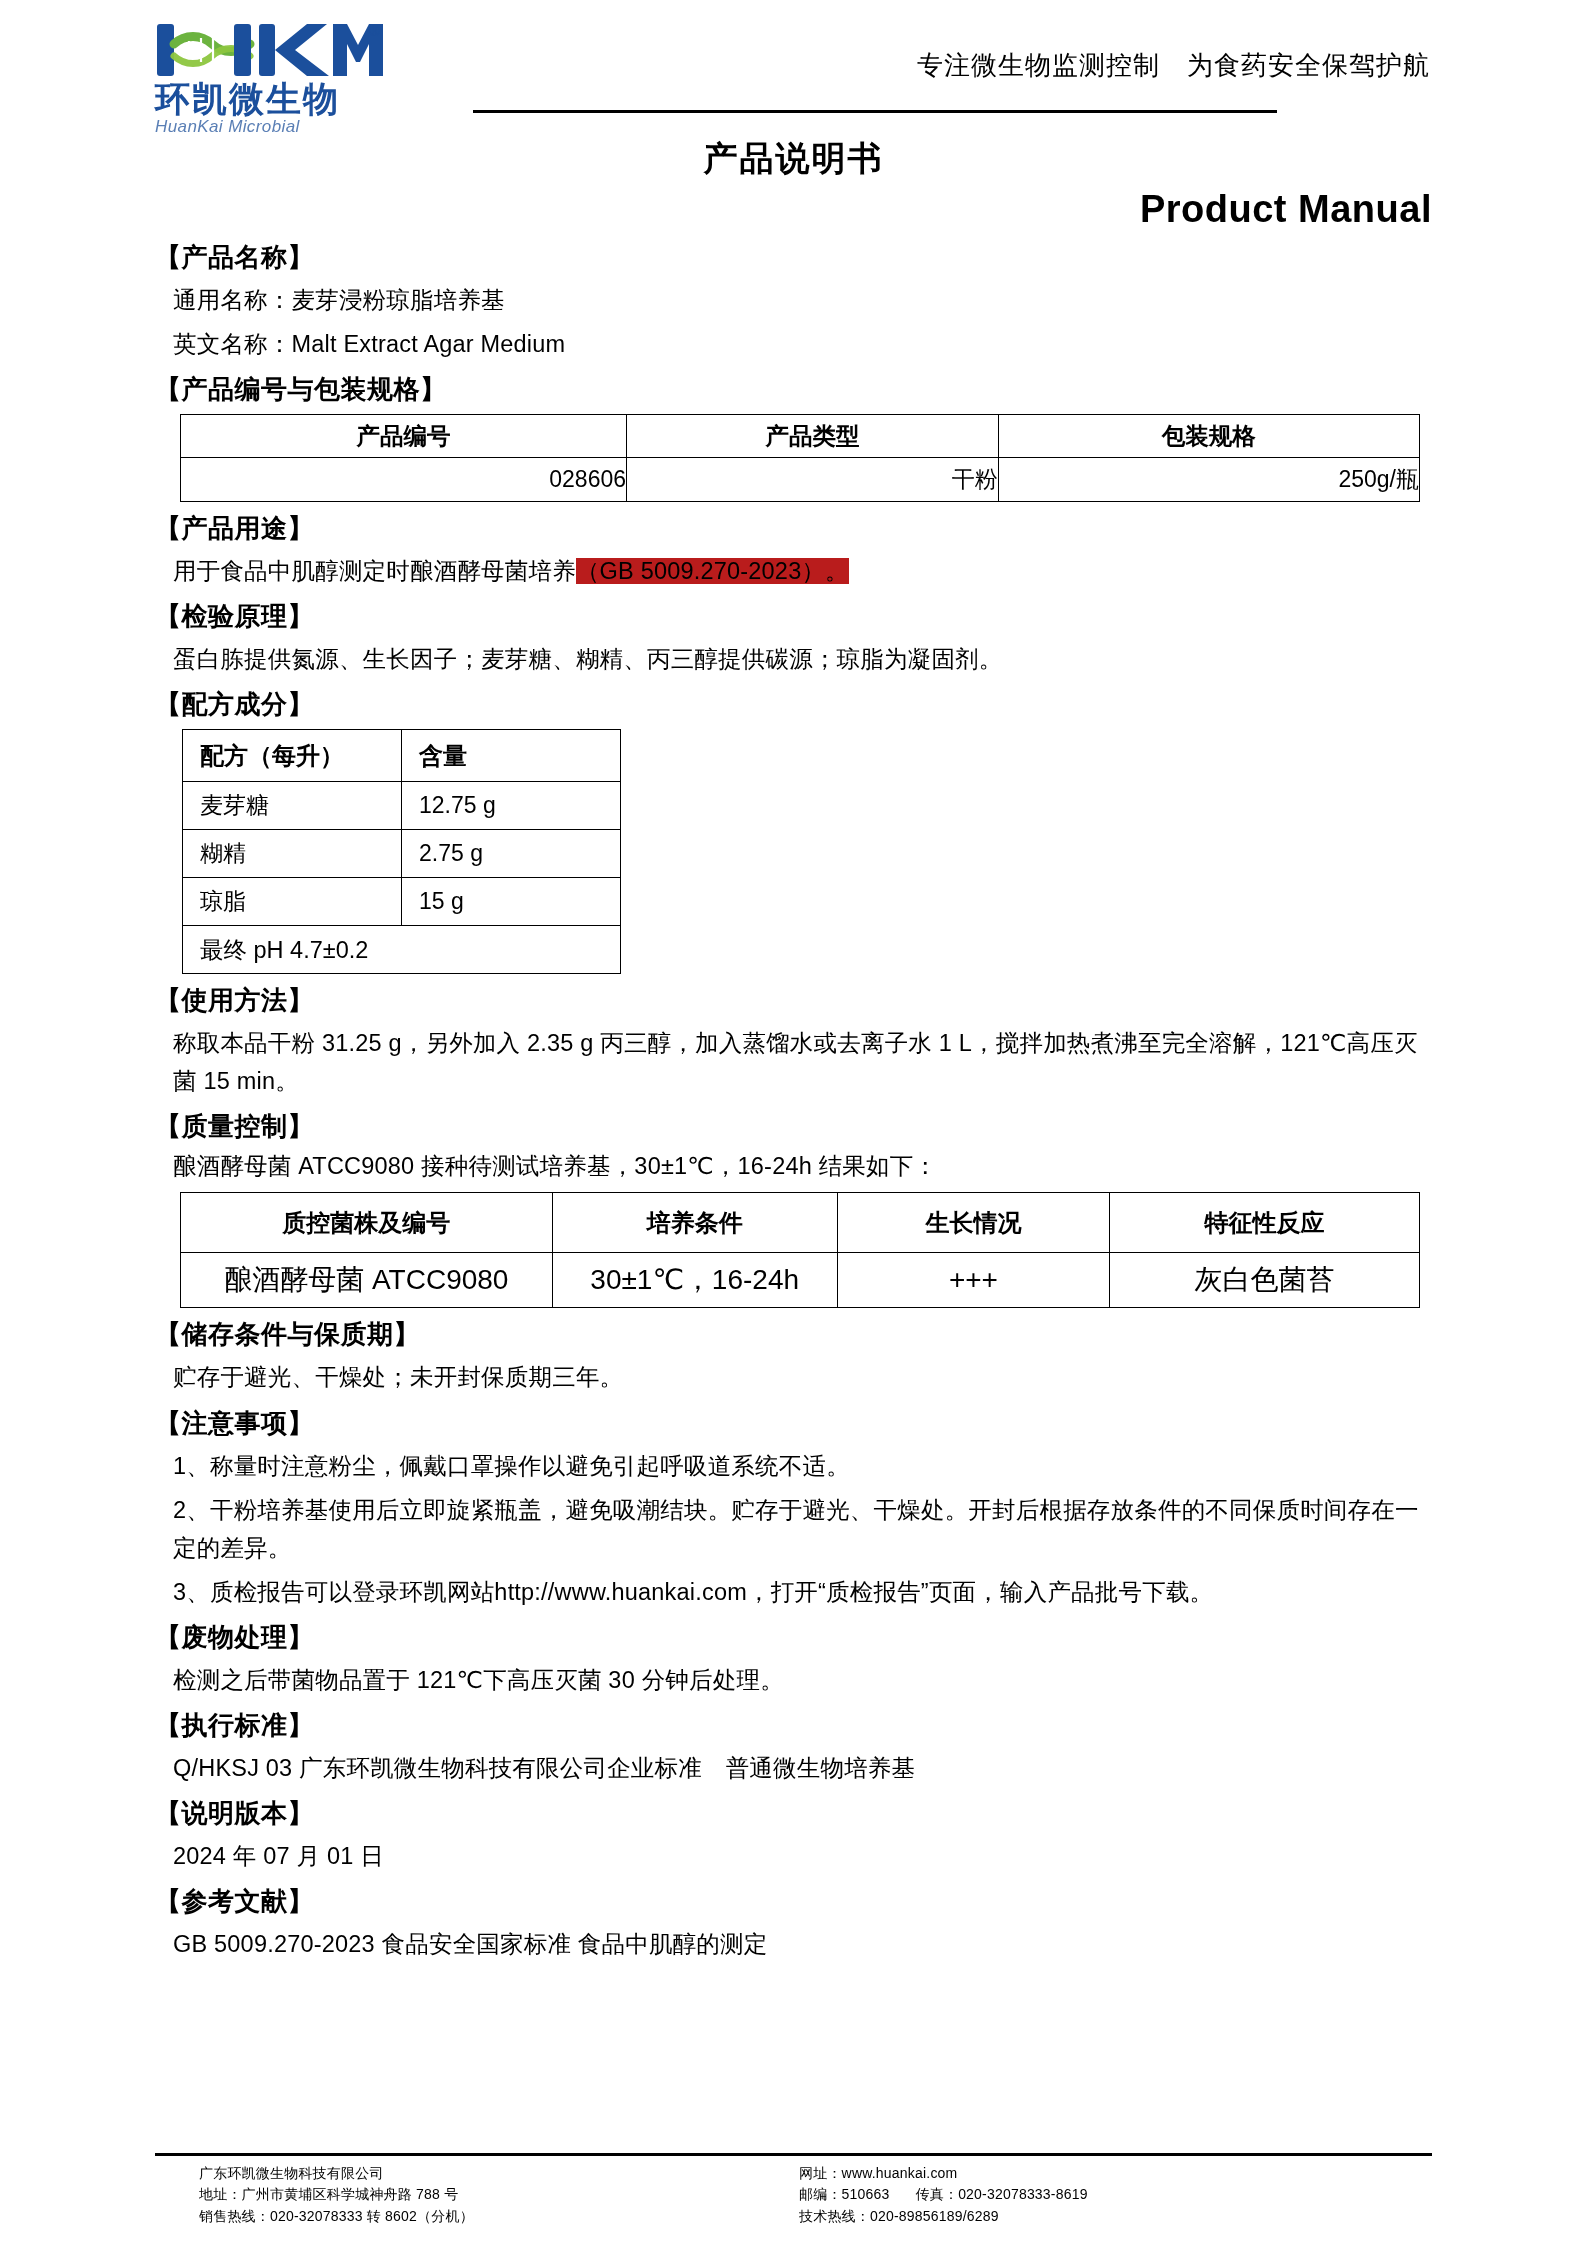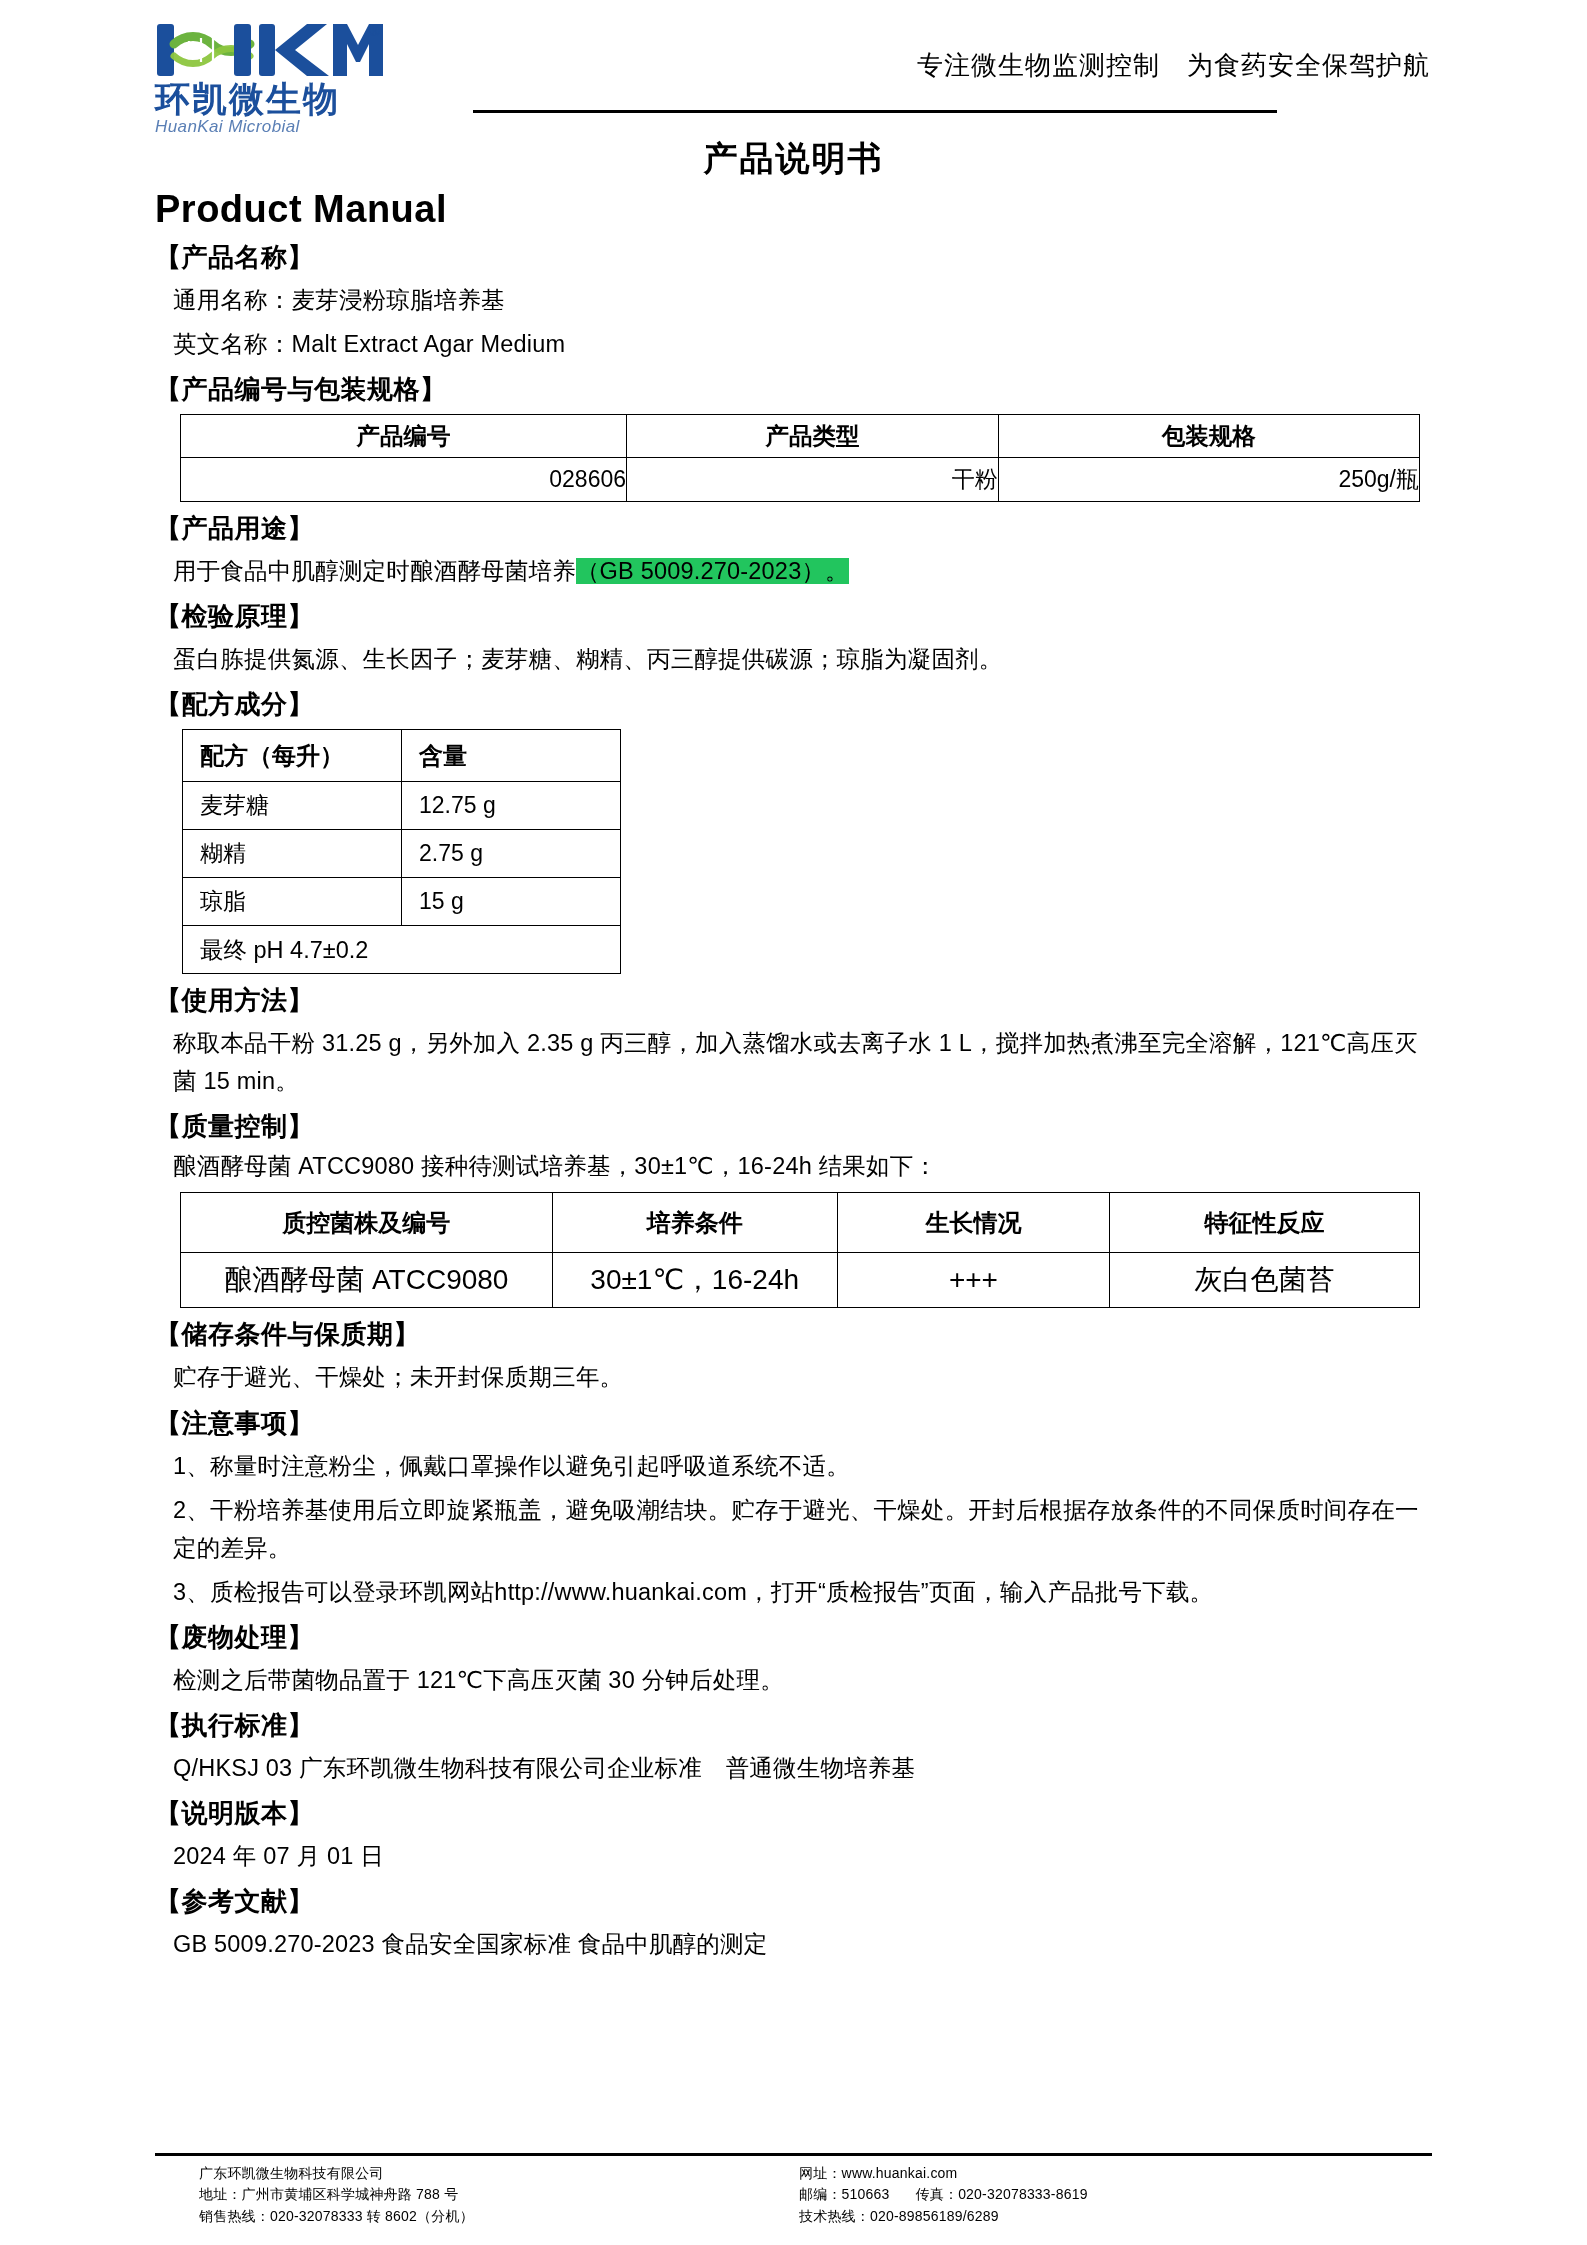--- a/index.html
+++ b/index.html
@@ -79,42 +79,42 @@
 
   
   .title-cn {
     text-align: center;
     font-size: 34px;
     font-weight: bold;
     letter-spacing: 2px;
     margin: 14px 0 0 0;
   }
   .title-en {
-    text-align: left;
+    text-align: right;
     font-size: 38px;
     font-weight: bold;
     letter-spacing: 0.5px;
     margin: 6px 0 0 0;
   }
 
   
   .sec-head {
     font-size: 26px;
     font-weight: bold;
     margin: 9px 0 0 0;
     letter-spacing: 0.5px;
   }
   .para {
     font-size: 23.5px;
     line-height: 1.62;
     margin: 6px 0 0 18px;
     letter-spacing: 0.2px;
   }
   .para.tight { margin-top: 3px; }
-  .hl { background: #22c55e; }
+  .hl { background: #b91c1c; }
 
   
   table {
     border-collapse: collapse;
     margin-top: 7px;
     margin-left: 25px;
   }
   table td, table th {
     border: 1.6px solid #000;
     font-size: 23px;

